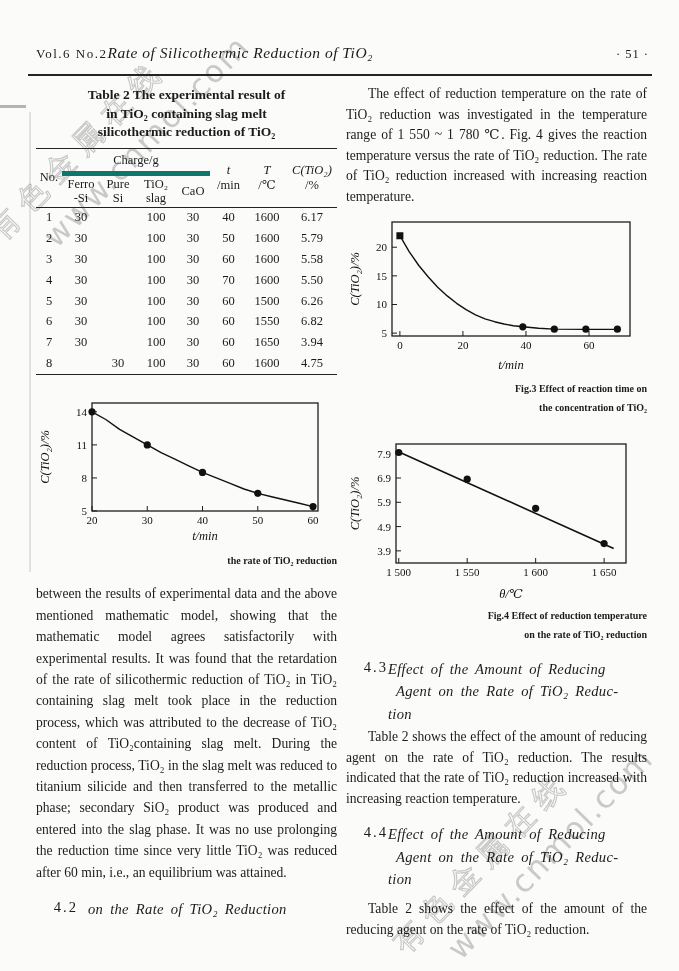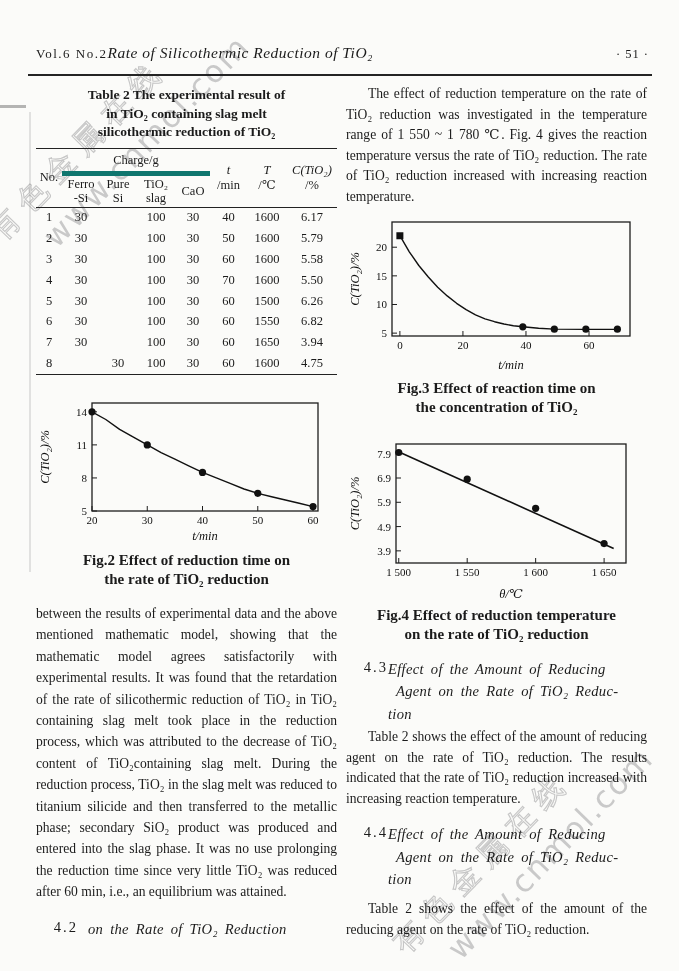--- a/index.html
+++ b/index.html
@@ -29,21 +29,21 @@
   table.exp thead { border-bottom:1.3px solid #222; }
   table.exp thead div { line-height:14.5px; }
   .th-charge { border-bottom:5px solid #0f766e; padding-bottom:3px !important; padding-top:4px !important; }
   table.exp tbody td { height:18.8px; }
   .it { font-style:italic; }
 
   
   svg.chart { display:block; margin-top:0; }
   .tick   { font:11px "Liberation Serif","DejaVu Serif",serif; fill:#111; }
   .axlabel{ font:italic 12.5px "Liberation Serif","DejaVu Serif",serif; fill:#111; }
-  .fig-caption { font-weight:bold; font-size:15px; text-align:center; line-height:19.5px; }
+  .fig-caption { font-weight:bold; font-size:10px; text-align:right; line-height:19.5px; }
 
   
   .body-par { font-size:13.6px; line-height:21.4px; text-align:justify; }
   .rc .body-par { line-height:20.6px; }
   .indent { text-indent:22px; }
 
   .sec-head { display:flex; font-size:14.6px; }
   .sec-num { width:42px; flex:none; letter-spacing:2px; padding-top:1px;text-align:right; }
   .sec-lines { font-style:italic; line-height:22.5px; word-spacing:3px; letter-spacing:0.3px; }
 
@@ -245,21 +245,20 @@
         <text x="13" y="63" text-anchor="middle" class="axlabel" transform="rotate(-90 13 63)">C(TiO₂)/%</text>
         <path d="M56.0 17.8 L69.8 25.5 L83.6 35.4 L97.4 43.2 L111.3 50.9 L125.1 58.6 L138.9 65.2 L152.7 71.8 L166.5 78.4 L180.3 83.9 L194.1 89.4 L208.0 95.0 L221.8 99.4 L235.6 102.7 L249.4 106.0 L263.2 109.3 L277.0 112.6" fill="none" stroke="#111" stroke-width="1.4" stroke-linejoin="round"></path>
         <circle cx="56" cy="17.81632653061226" r="3.6" fill="#111"></circle>
         <circle cx="111.25672371638143" cy="50.87755102040818" r="3.6" fill="#111"></circle>
         <circle cx="166.51344743276286" cy="78.42857142857143" r="3.6" fill="#111"></circle>
         <circle cx="221.77017114914426" cy="99.36734693877551" r="3.6" fill="#111"></circle>
         <circle cx="277.0268948655257" cy="112.59183673469387" r="3.6" fill="#111"></circle>
       </svg>
 
     <div class="fig-caption" style="margin-top:7px">
-      <div>Fig.2   Effect of reduction time on</div>
       <div>the rate of TiO₂ reduction</div>
     </div>
 
     <div class="body-par" style="margin-top:13px">between the results of experimental data and the above mentioned mathematic model, showing that the mathematic model agrees satisfactorily with experimental results. It was found that the retardation of the rate of silicothermic reduction of TiO₂ in TiO₂ containing slag melt took place in the reduction process, which was attributed to the decrease of TiO₂ content of TiO₂containing slag melt. During the reduction process, TiO₂ in the slag melt was reduced to titanium silicide and then transferred to the metallic phase; secondary SiO₂ product was produced and entered into the slag phase. It was no use prolonging the reduction time since very little TiO₂ was reduced after 60 min, i.e., an equilibrium was attained.</div>
 
     <div class="sec-head" style="margin-top:15px">
       <span class="sec-num">4.2</span>
       <span class="sec-lines">
         <div style="margin-left:10px">on the Rate of TiO₂ Reduction</div>
       </span>

